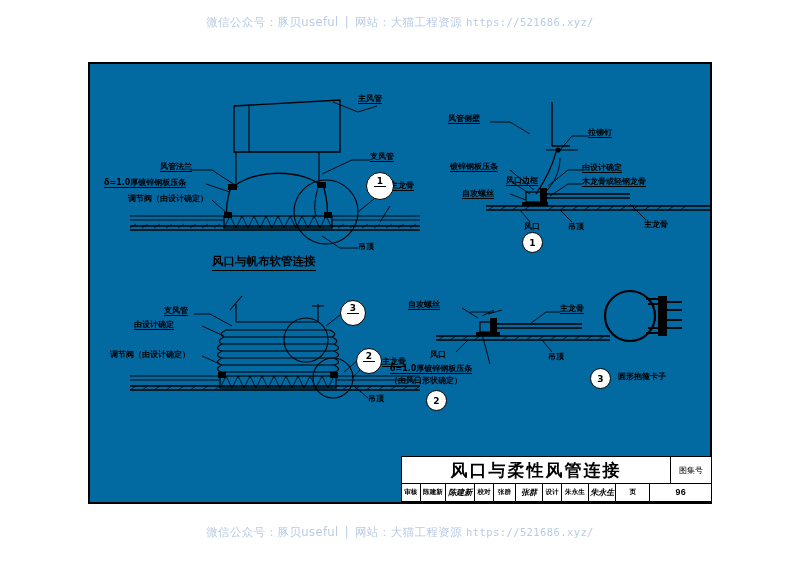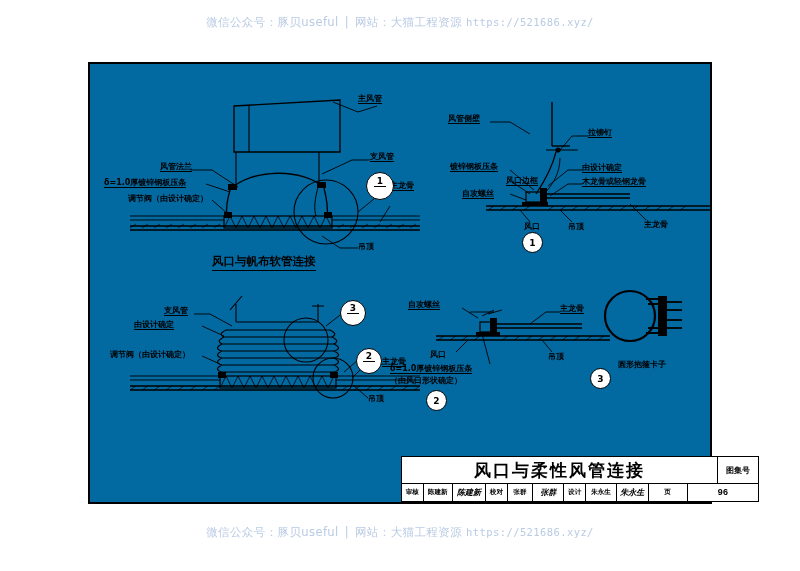--- a/index.html
+++ b/index.html
@@ -45,30 +45,30 @@
     position:absolute;border:1.4px solid #000;border-radius:50%;
     display:flex;align-items:center;justify-content:center;
     font-size:9px;font-weight:bold;background:#fff;color:#000;
   }
   .bub.split{flex-direction:column;line-height:.85;}
   .bub.split .t{border-bottom:1.2px solid #000;padding:0 3px 0px 3px;}
   .bub.split .b{padding:0 3px;visibility:hidden;}
 
   
   #tb{
-    position:absolute;left:311px;top:392px;width:358px;height:46px;
+    position:absolute;left:311px;top:392px;width:311px;height:46px;
     border:1.6px solid #000;box-sizing:border-box;
     display:flex;flex-direction:column;background:#fff;
   }
   #tb .r1{display:flex;height:27px;border-bottom:1.4px solid #000;}
   #tb .r2{display:flex;height:17px;}
   #tb .c{border-right:1.2px solid #000;display:flex;align-items:center;justify-content:center;box-sizing:border-box;}
   #tb .c:last-child{border-right:none;}
   #tb .title{flex:1;font-size:17px;font-weight:bold;letter-spacing:2px;}
-  #tb .atlas-lbl{width:40px;font-size:8px;font-weight:bold;}
+  #tb .atlas-lbl{width:40px;font-size:8px;font-weight:normal;}
   #tb .atlas-val{width:72px;font-size:9.5px;font-weight:bold;font-family:"DejaVu Sans Mono","Liberation Mono",monospace;}
   #tb .k{font-size:6.6px;font-weight:bold;}
   #tb .sig{font-size:8px;font-weight:bold;font-style:italic;font-family:"DejaVu Serif","Liberation Serif",serif;}
   #tb .w22{width:22px;} #tb .w30{width:30px;} #tb .w34{width:34px;}
   #tb .w26{width:26px;} #tb .w32{width:32px;} #tb .w40{width:40px;} #tb .w72{width:72px;}
 </style>
 </head>
 <body>
 
 <div class="wm wm-top">
@@ -301,21 +301,21 @@
 <span class="lb" style="left:458px;top:288px;">吊顶</span>
 <span class="lb u" style="left:300px;top:300px;">δ=1.0厚镀锌钢板压条</span>
 <span class="lb" style="left:300px;top:312px;">（由风口形状确定）</span>
 <span class="bub" style="left:336px;top:326px;width:19px;height:19px;">
         <span>2</span>
       </span>
 
 <span class="bub" style="left:500px;top:304px;width:19px;height:19px;">
         <span>3</span>
       </span>
-<span class="lb" style="left:528px;top:296px;">圆形抱箍卡子</span>
+<span class="lb" style="left:528px;top:308px;">圆形抱箍卡子</span>
 
 
 <div id="tb">
   <div class="r1">
     <div class="c title">风口与柔性风管连接</div>
     <div class="c atlas-lbl">图集号</div>
   </div>
   <div class="r2">
     <div class="c k w22">审核</div>
     <div class="c k w30">陈建新</div>

